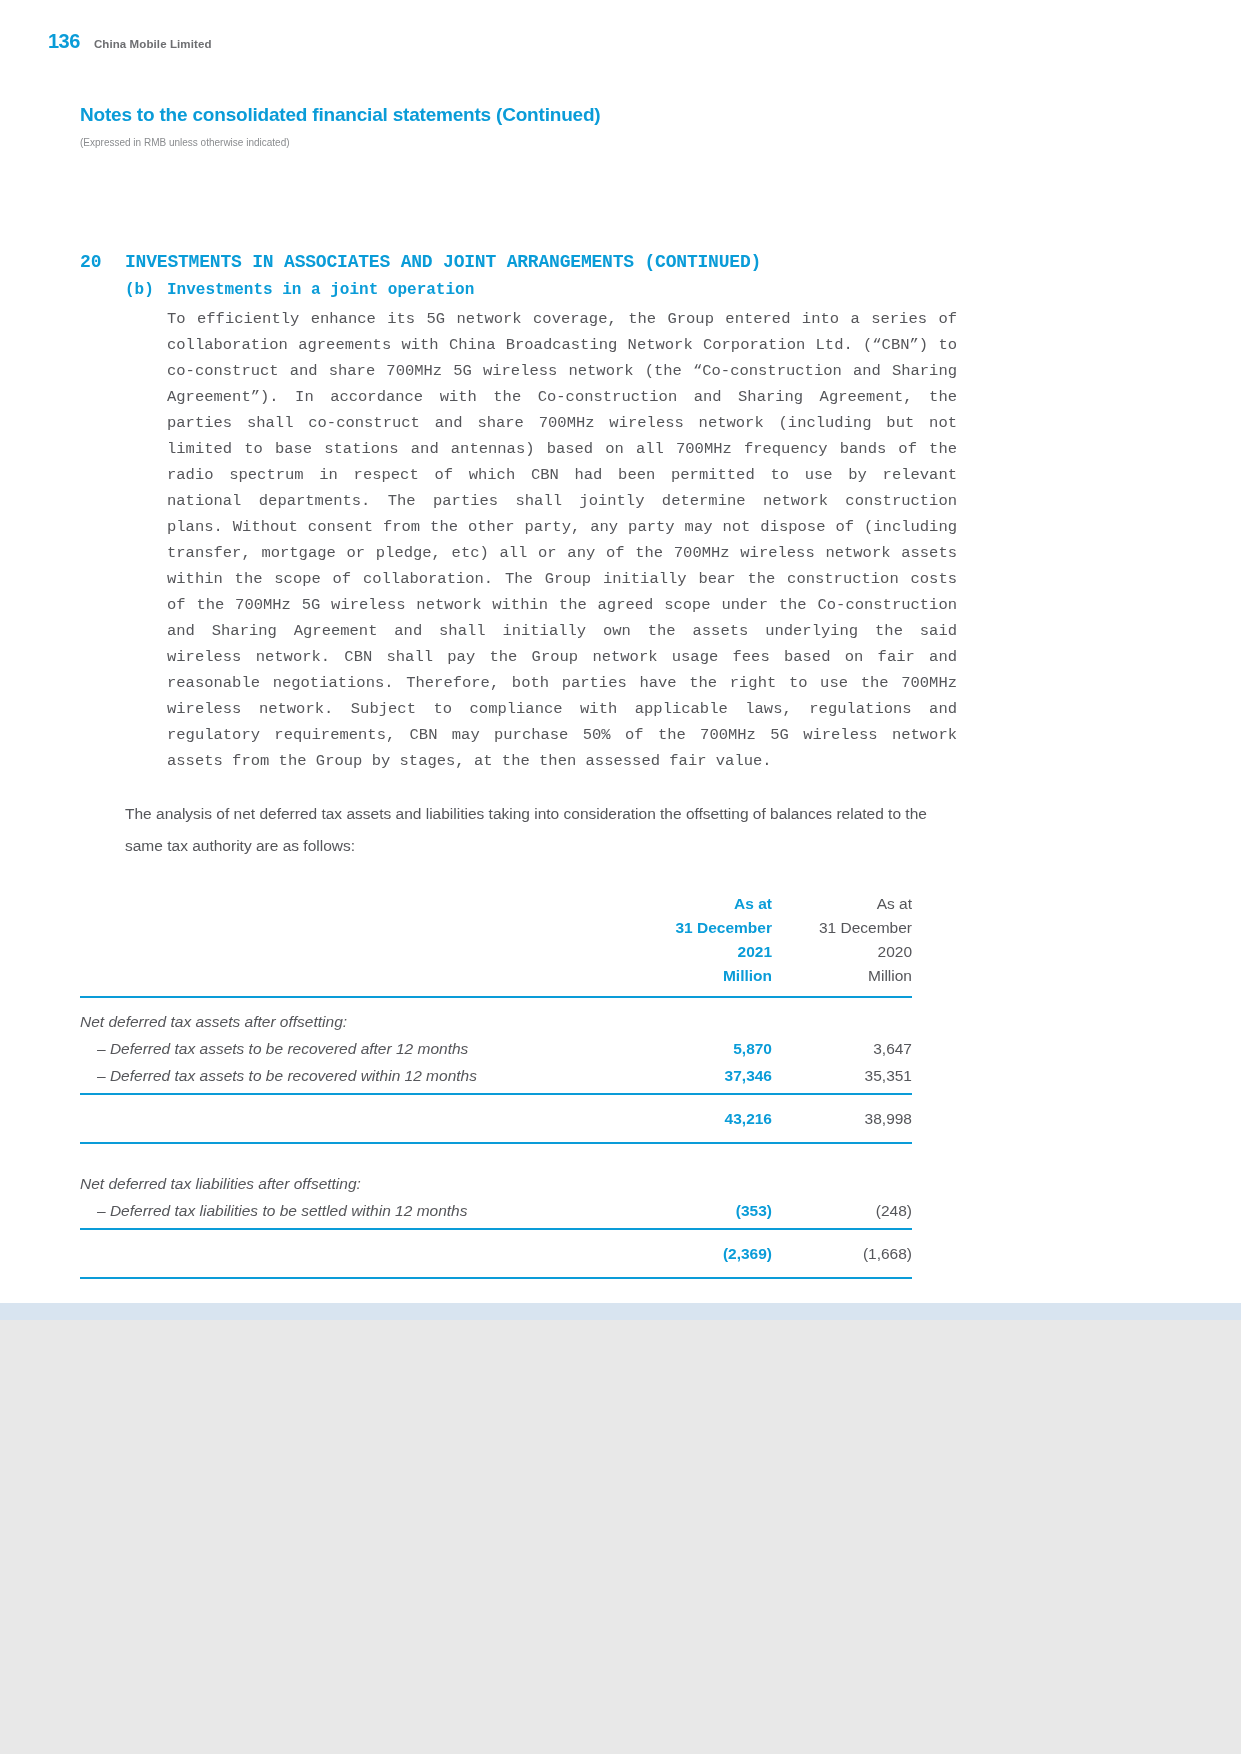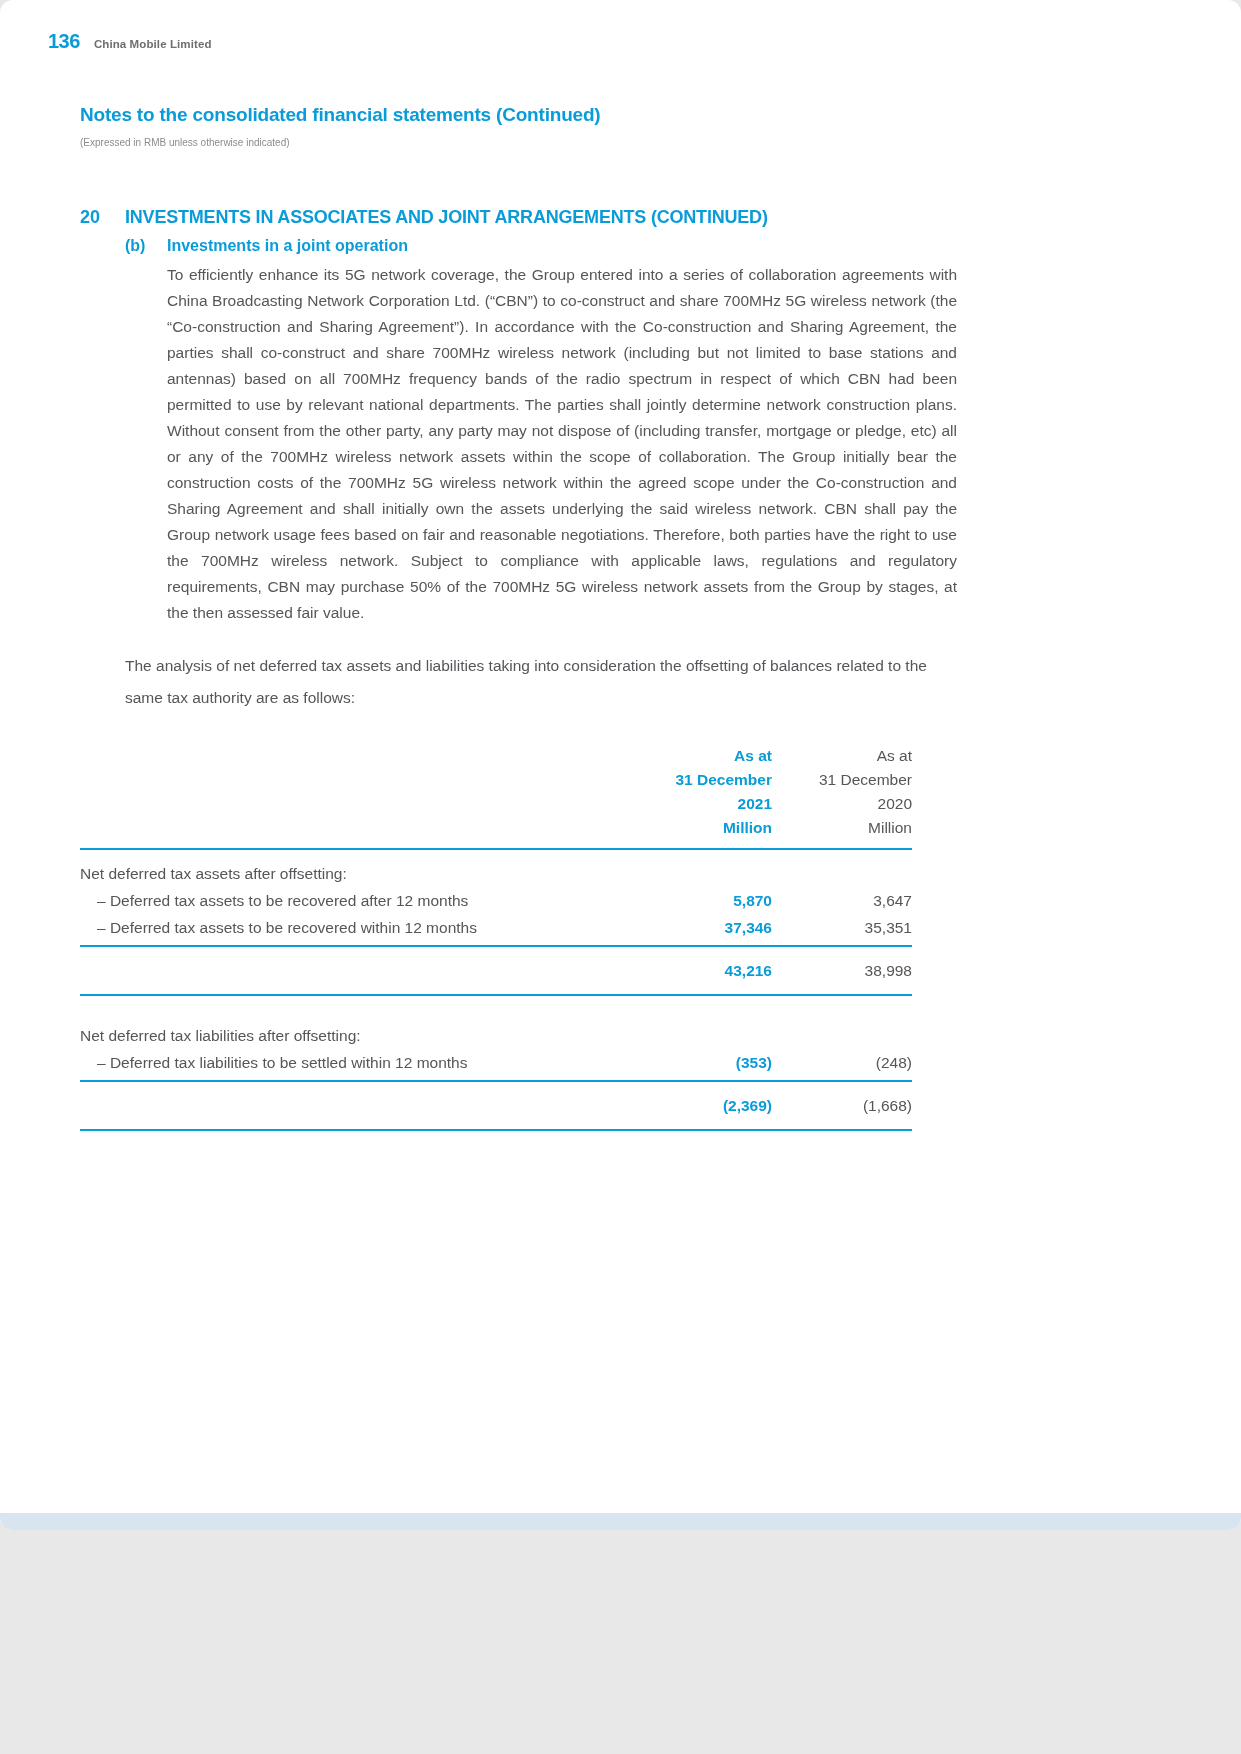--- a/index.html
+++ b/index.html
@@ -2,26 +2,25 @@
 <html style="--accent: #0a9cd8; --body: #55565a; --muted: #8a8c8f; --footer_strip: #d8e4f0;"><head>
 <meta charset="utf-8">
 <style>
   * { margin: 0; padding: 0; box-sizing: border-box; }
   html, body { background: #e8e8e8; }
   body { font-family: "Liberation Sans", sans-serif; }
 
   .page {
     position: relative;
     width: 1241px;
-    height: 1530px;
+    height: 1320px;
     margin: 0 auto;
     background: #ffffff;
     color: #55565a;
     overflow: hidden;
-    border-radius: 13px;
   }
 
   
   .page-header {
     position: absolute;
     top: 30px;
     left: 48px;
     display: flex;
     align-items: baseline;
     gap: 14px;
@@ -51,21 +50,21 @@
     font-size: 19px;
     font-weight: bold;
     letter-spacing: -0.2px;
   }
   .doc-subtitle {
     margin-top: 11px;
     font-size: 10px;
     color: #8a8c8f;
   }
 
-  .section-20 { margin-top: 59px; }
+  .section-20 { margin-top: 104px; font-family: Liberation Mono, monospace; }
   .sec-row { display: flex; align-items: baseline; }
   .sec-num {
     width: 45px;
     flex: 0 0 45px;
     color: var(--accent, #0a9cd8);
     font-size: 18px;
     font-weight: bold;
   }
   .sec-heading {
     color: var(--accent, #0a9cd8);
@@ -109,21 +108,21 @@
     color: #55565a;
   }
 
   
   .fin-table {
     margin-top: 30px;
     width: 832px;
     font-size: 15.5px;
   }
   .t-row { display: flex; align-items: baseline; line-height: 27px; }
-  .t-label { flex: 1 1 auto; }
+  .t-label { flex: 1 1 auto; font-style: italic; }
   .t-label.indent { padding-left: 17px; }
   .t-val { text-align: right; white-space: nowrap; }
   .v2021 { flex: 0 0 190px; color: var(--accent, #0a9cd8); font-weight: bold; }
   .v2020 { flex: 0 0 140px; color: #55565a; }
 
   .t-header { display: flex; }
   .t-header .t-label { flex: 1 1 auto; }
   .hdr-col { display: flex; flex-direction: column; line-height: 24px; text-align: right; }
   .hdr-col.h2021 { flex: 0 0 190px; color: var(--accent, #0a9cd8); font-weight: bold; }
   .hdr-col.h2020 { flex: 0 0 140px; color: #55565a; }

